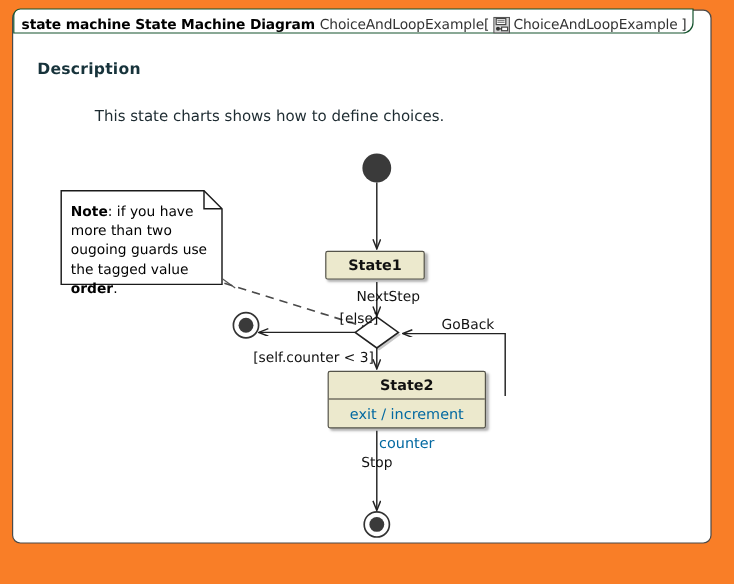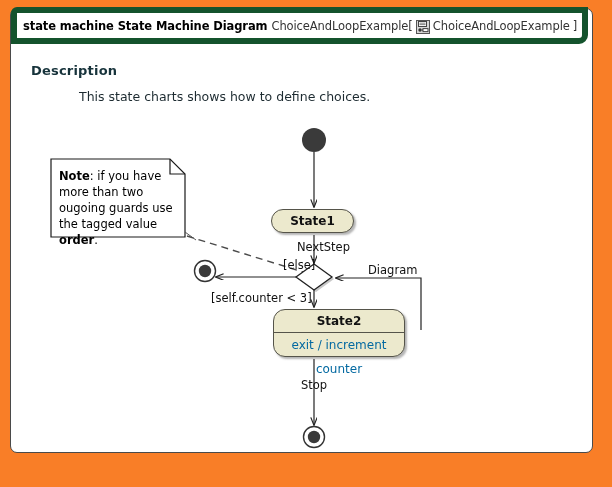--- a/index.html
+++ b/index.html
@@ -29,28 +29,28 @@
     background: #ffffff;
     border: 1px solid #4a4a4a;
     border-radius: 7px;
     box-sizing: border-box;
   }
 
   
   #header-tab {
     position: absolute;
     left: 11px; top: 7px;
-    height: 37px;
+    height: 21px;
     background: #ffffff;
-    border: 6px solid #14532d;
+    border: 1px solid #14532d;
     border-top-left-radius: 6px;
     border-bottom-right-radius: 9px;
     box-sizing: border-box;
     display: flex;
-    align-items: center;
+    align-items: flex-end;
     padding: 0 5px 0 6px;
     white-space: nowrap;
     z-index: 5;
   }
   .tab-kind {
     font-size: 11.5px;
     font-weight: bold;
     color: #000;
     letter-spacing: -0.1px;
   }
@@ -68,21 +68,21 @@
     display: inline-block;
     width: 14px; height: 14px;
     margin: 0 3px;
     position: relative;
     vertical-align: middle;
   }
 
   
   #description-title {
     position: absolute;
-    left: 31px; top: 63px;
+    left: 31px; top: 51px;
     font-size: 13px;
     font-weight: bold;
     color: #17333b;
     letter-spacing: 0.2px;
   }
   #description-text {
     position: absolute;
     left: 31px; top: 89px;
     font-size: 12.5px;
     color: #1d2b31;
@@ -97,21 +97,21 @@
     pointer-events: none;
   }
   #diagram * { pointer-events: auto; }
 
   
   .state-box {
     position: absolute;
     box-sizing: border-box;
     background: #ece9cd;
     border: 1px solid #55544a;
-    border-radius: 12px;
+    border-radius: 2px;
     box-shadow: 2px 2px 2px rgba(90,90,90,0.45);
   }
   .state-title {
     text-align: center;
     font-size: 12px;
     font-weight: bold;
     color: #111;
     line-height: 20px;
   }
   .state-sep {
@@ -255,17 +255,17 @@
   </div>
 
   <div class="state-box" id="state2">
     <div class="state-title">State2</div>
     <div class="state-sep"></div>
     <div class="state-body">exit / increment counter</div>
   </div>
 
   <div class="edge-label" id="label-nextstep">NextStep</div>
   <div class="edge-label" id="label-else">[else]</div>
-  <div class="edge-label" id="label-goback">Diagram</div>
+  <div class="edge-label" id="label-goback">GoBack</div>
   <div class="edge-label" id="label-counter">[self.counter &lt; 3]</div>
   <div class="edge-label" id="label-stop">Stop</div>
 
 </div>
 
 </body></html>

